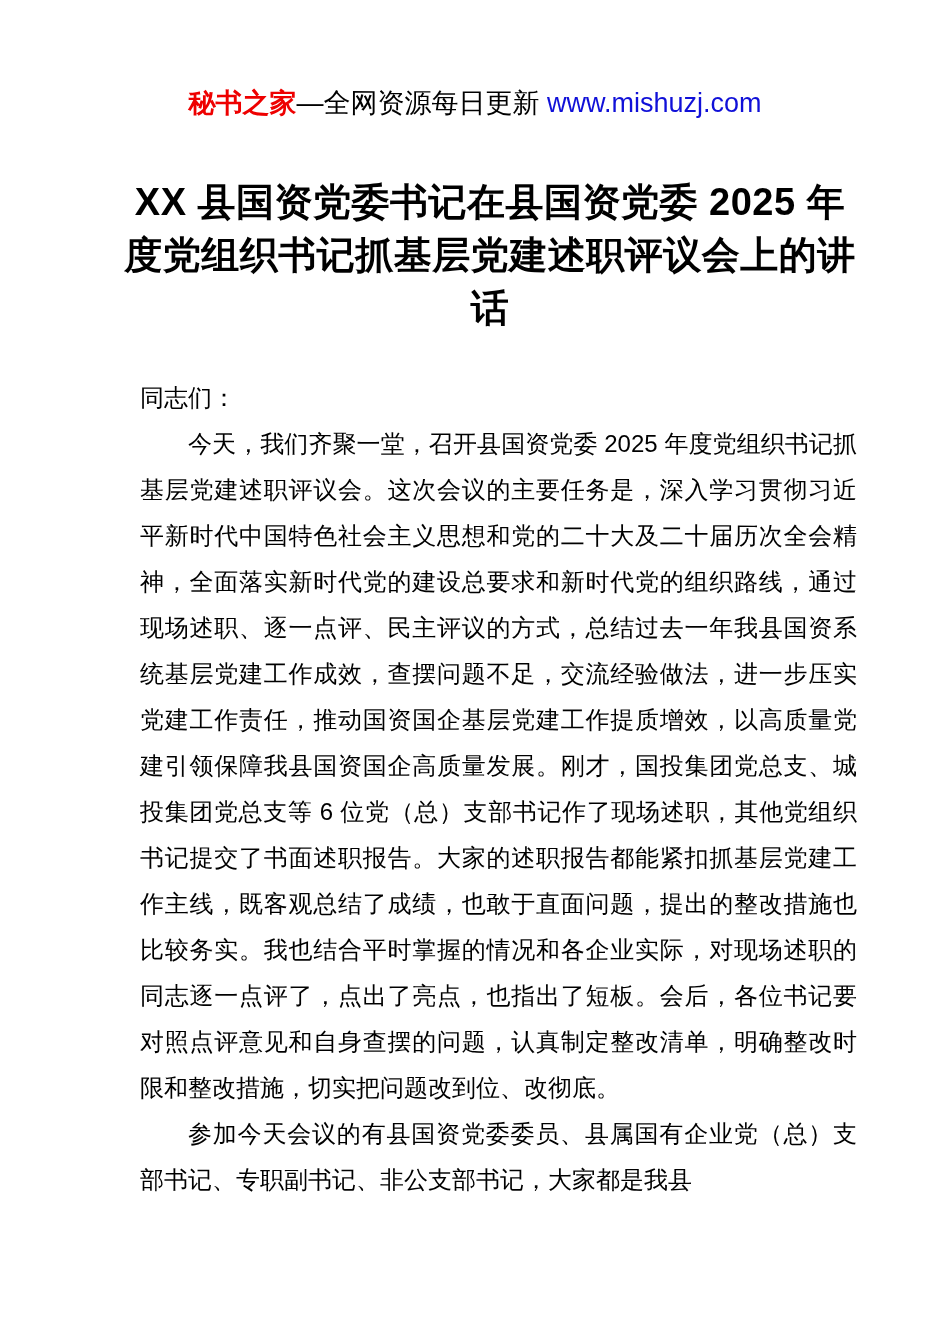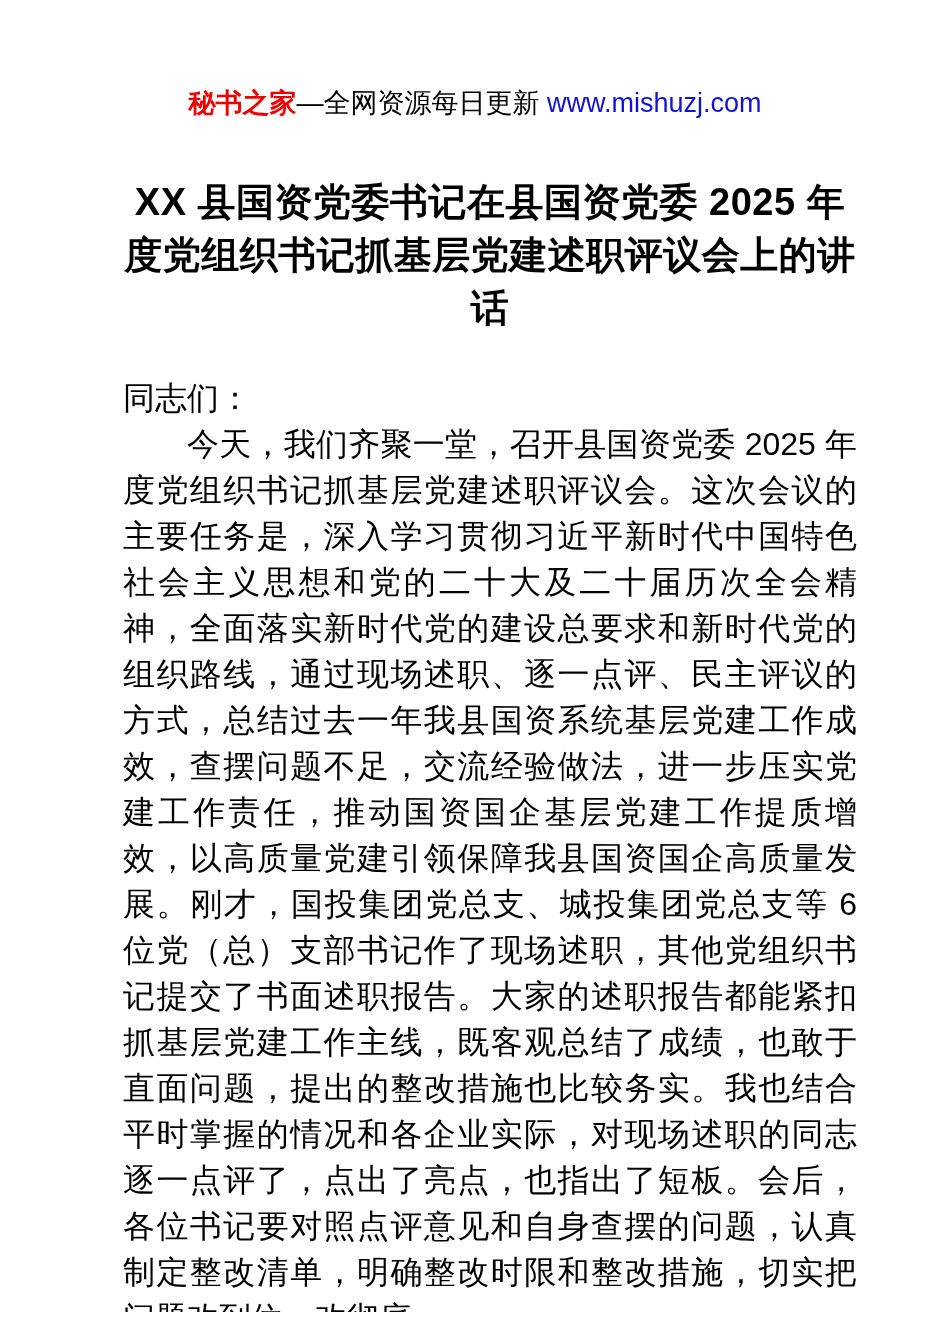--- a/index.html
+++ b/index.html
@@ -40,23 +40,24 @@
     font-size: 38px;
     line-height: 53px;
     font-weight: bold;
     text-align: center;
     letter-spacing: 0.5px;
   }
   
   .doc-body {
     margin-top: 40px;
     padding: 0 93px 0 123px;
-    font-size: 32px;
+    font-size: 24px;
     line-height: 46px;
     text-align: justify;
+    margin-left: 17px;
   }
   .doc-body p {
     margin: 0;
   }
   .doc-body p.indent {
     text-indent: 2em;
   }
 </style>
 </head>
 <body>
@@ -65,15 +66,16 @@
 
   <div class="site-header">
     <span class="site-name" style="color: rgb(238, 0, 0);">秘书之家</span><span class="site-tagline" style="color: rgb(0, 0, 0);">—全网资源每日更新 </span><span class="site-url" style="color: rgb(16, 16, 216);">www.mishuzj.com</span>
   </div>
 
   <h1 class="doc-title">XX 县国资党委书记在县国资党委 2025 年度党组织书记抓基层党建述职评议会上的讲话</h1>
 
   <div class="doc-body">
     <p class="salutation">同志们：</p>
     <p class="indent">今天，我们齐聚一堂，召开县国资党委 2025 年度党组织书记抓基层党建述职评议会。这次会议的主要任务是，深入学习贯彻习近平新时代中国特色社会主义思想和党的二十大及二十届历次全会精神，全面落实新时代党的建设总要求和新时代党的组织路线，通过现场述职、逐一点评、民主评议的方式，总结过去一年我县国资系统基层党建工作成效，查摆问题不足，交流经验做法，进一步压实党建工作责任，推动国资国企基层党建工作提质增效，以高质量党建引领保障我县国资国企高质量发展。刚才，国投集团党总支、城投集团党总支等 6 位党（总）支部书记作了现场述职，其他党组织书记提交了书面述职报告。大家的述职报告都能紧扣抓基层党建工作主线，既客观总结了成绩，也敢于直面问题，提出的整改措施也比较务实。我也结合平时掌握的情况和各企业实际，对现场述职的同志逐一点评了，点出了亮点，也指出了短板。会后，各位书记要对照点评意见和自身查摆的问题，认真制定整改清单，明确整改时限和整改措施，切实把问题改到位、改彻底。</p>
+    <p class="indent">参加今天会议的有县国资党委委员、县属国有企业党（总）支部书记、专职副书记、非公支部书记，大家都是我县</p>
   </div>
 
 </div>
 
 </body></html>

